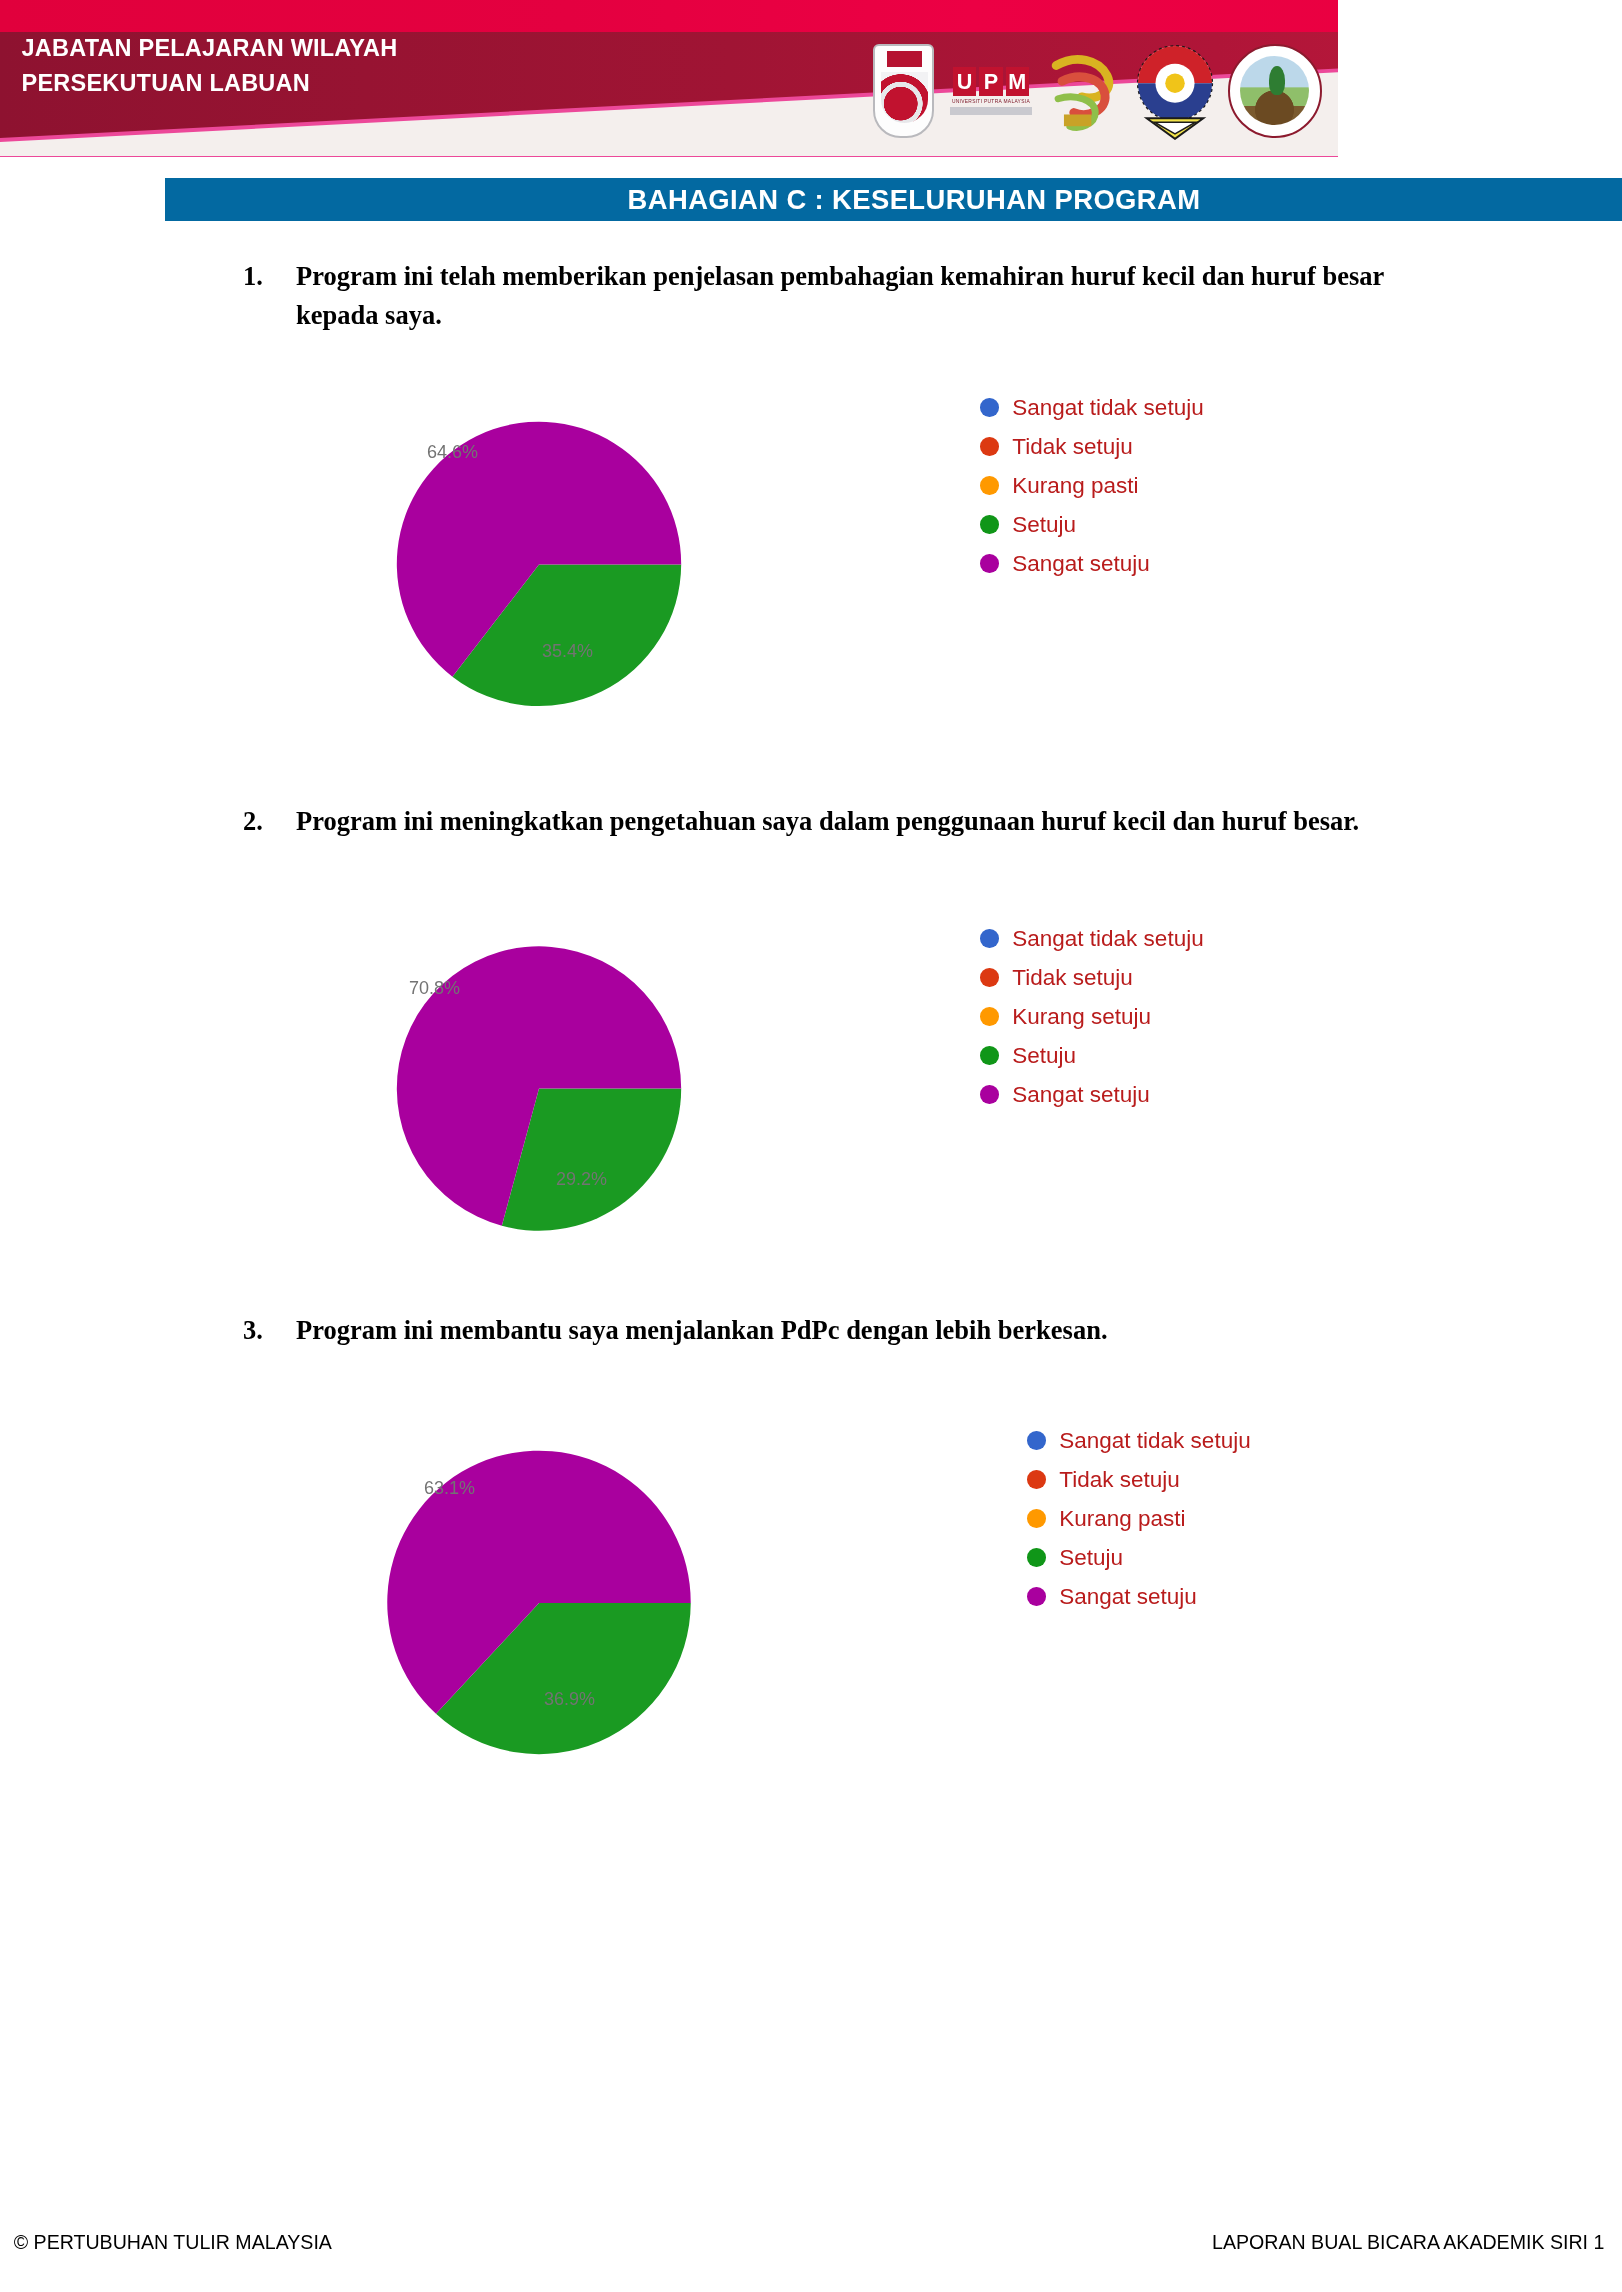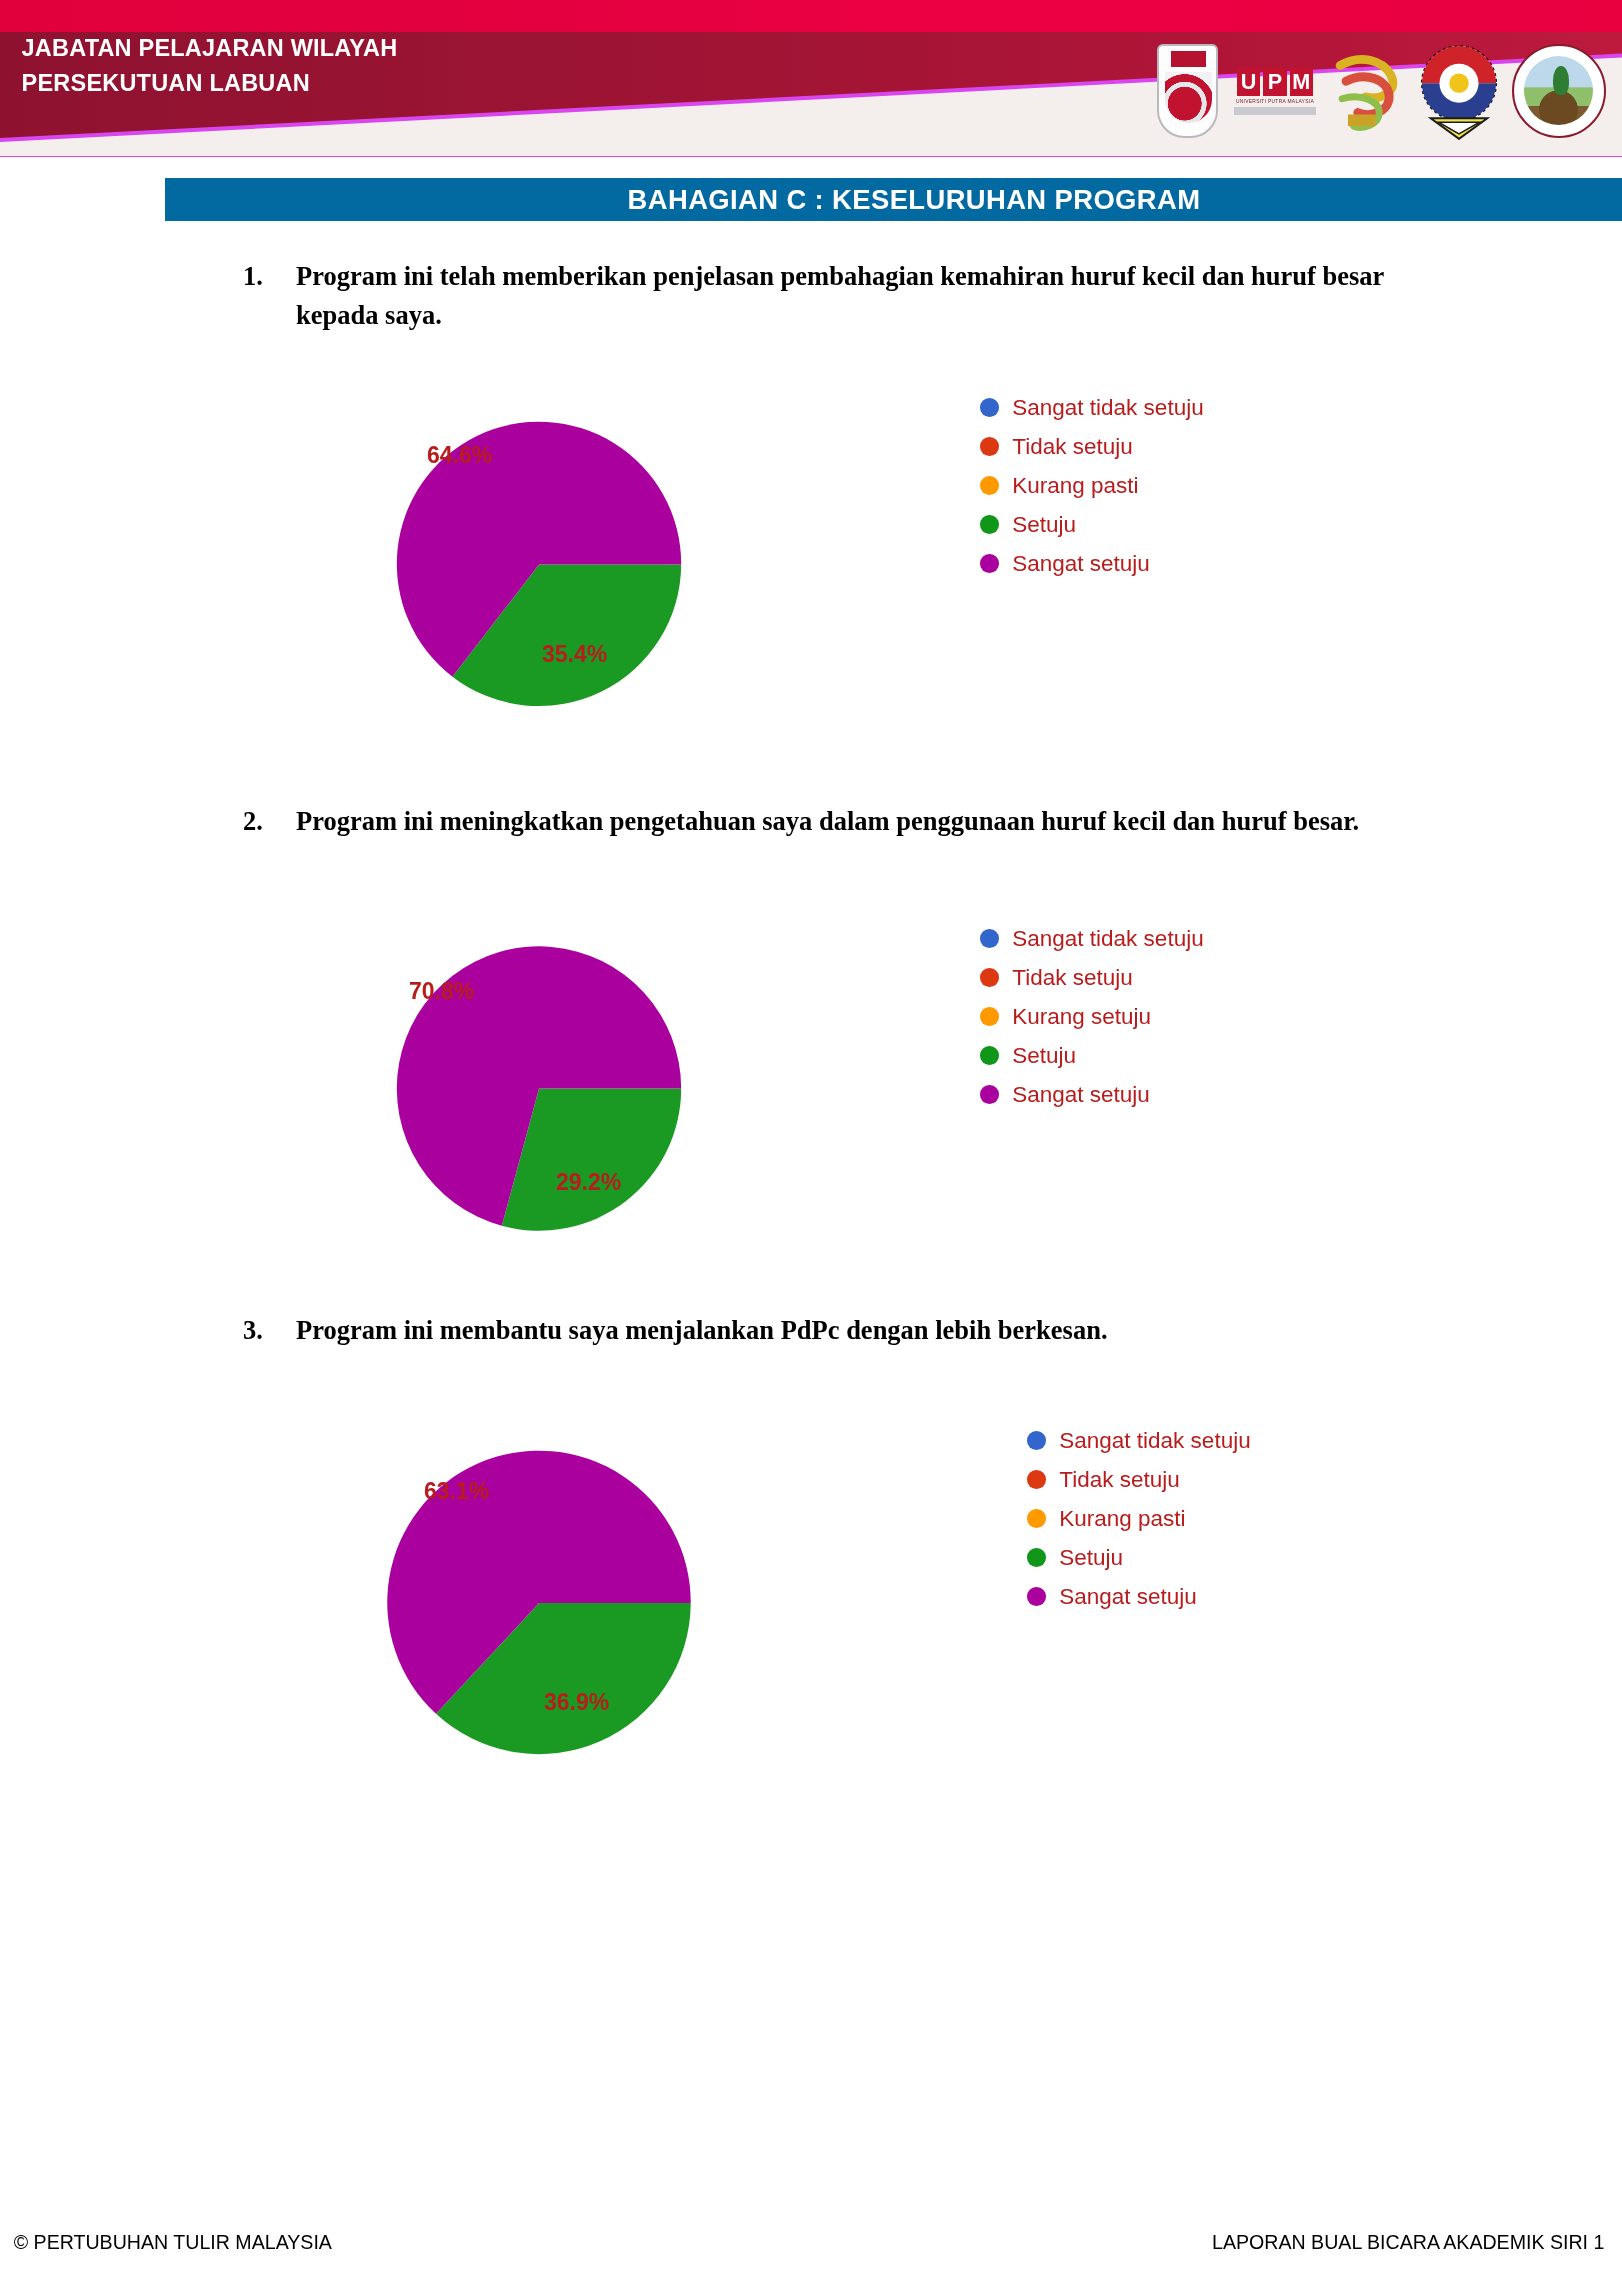--- a/index.html
+++ b/index.html
@@ -17,24 +17,24 @@
     width: 1622px;
     height: 2293px;
     background: #ffffff;
     overflow: hidden;
   }
 
   
   .header {
     position: absolute;
     left: 0; top: 0;
-    width: 1622px;
+    width: 1338px;
     height: 157px;
     overflow: hidden;
-    background: #d946ef;
+    background: #ec4899;
   }
   .header-red-top {
     position: absolute;
     left: 0; top: 0;
     width: 1622px;
     height: 37px;
     background: linear-gradient(to right, #e1003c 0%, #e40040 35%, #ec0044 60%, #e8003f 100%);
   }
   
   .header-wedge {
@@ -206,24 +206,24 @@
   
   .chart-block { position: absolute; }
   #chart1 { left: 333px; top: 388px; }
   #chart2 { left: 333px; top: 912px; }
   #chart3 { left: 333px; top: 1419px; }
 
   .pie-wrap { position: relative; }
   .pie-svg { display: block; }
   .pie-label {
     position: absolute;
-    color: #b91c1c;
-    font-family: "Liberation Sans", sans-serif;
-    font-weight: bold;
-    font-size: 23px;
+    color: #737373;
+    font-family: "Liberation Sans", sans-serif;
+    font-weight: normal;
+    font-size: 18px;
     white-space: nowrap;
     pointer-events: none;
   }
 
   
   .legend {
     position: absolute;
     font-family: "Liberation Sans", sans-serif;
     font-size: 22.5px;
     color: #b91c1c;

